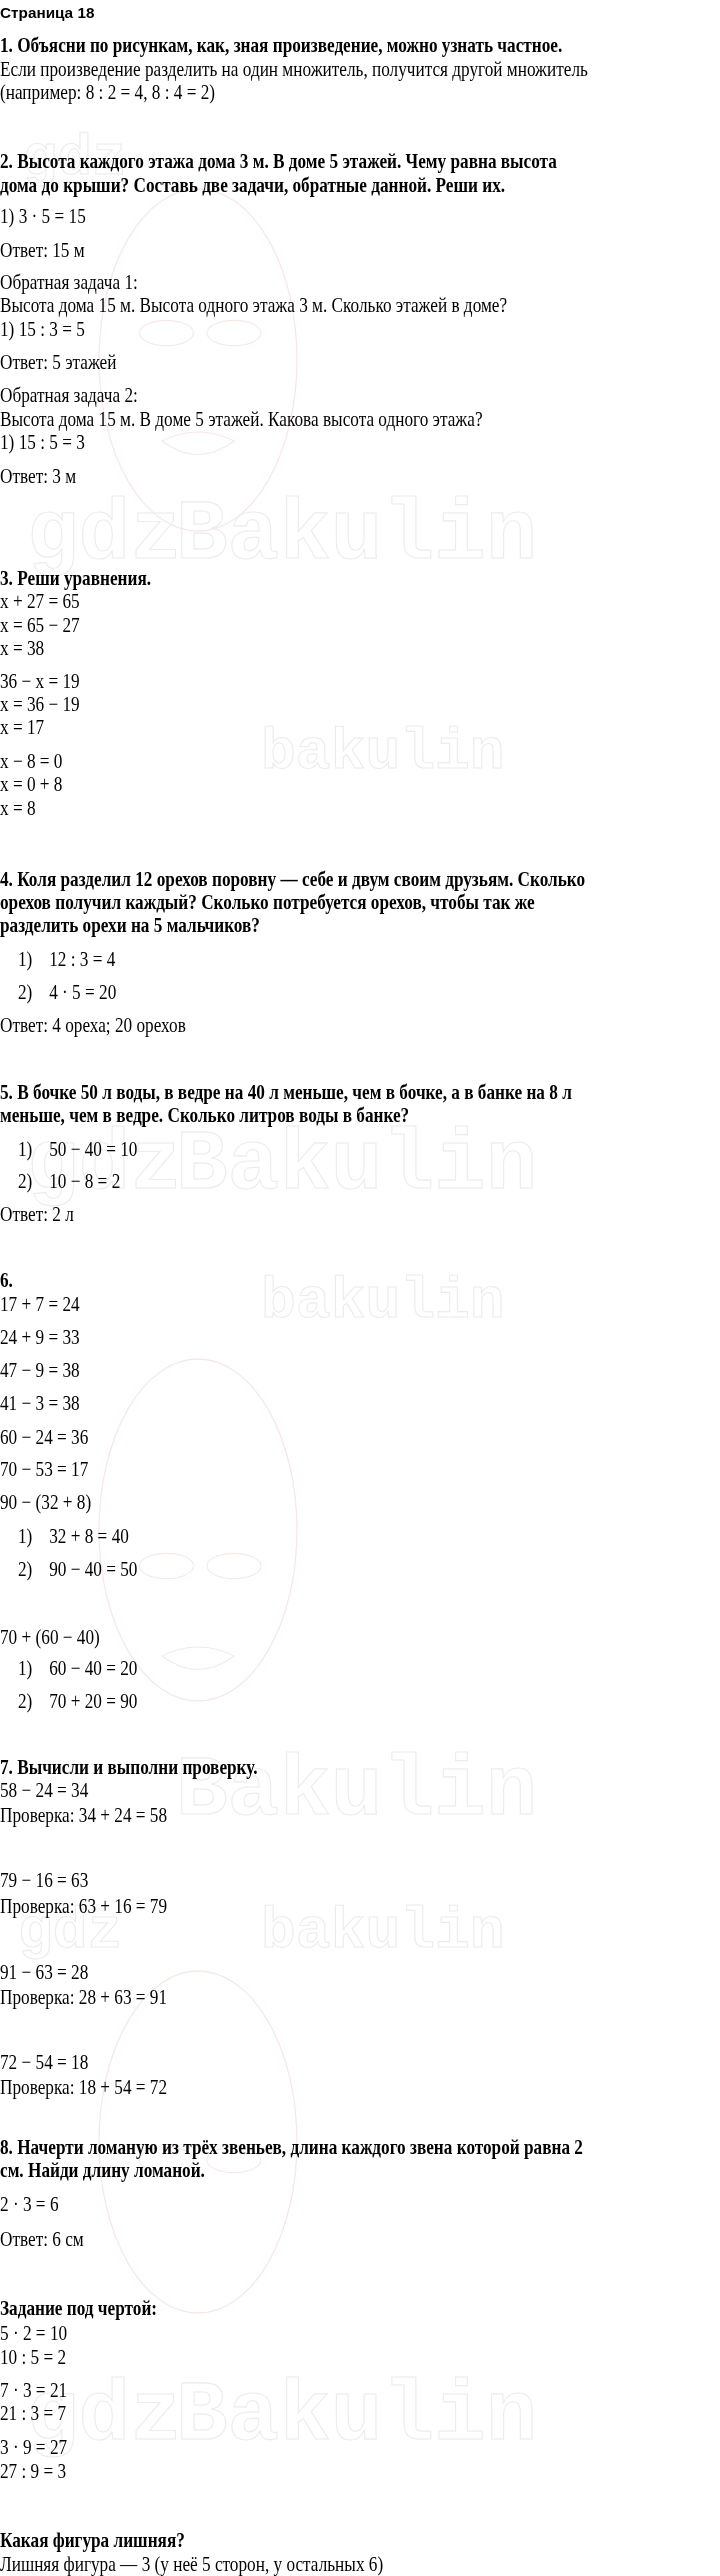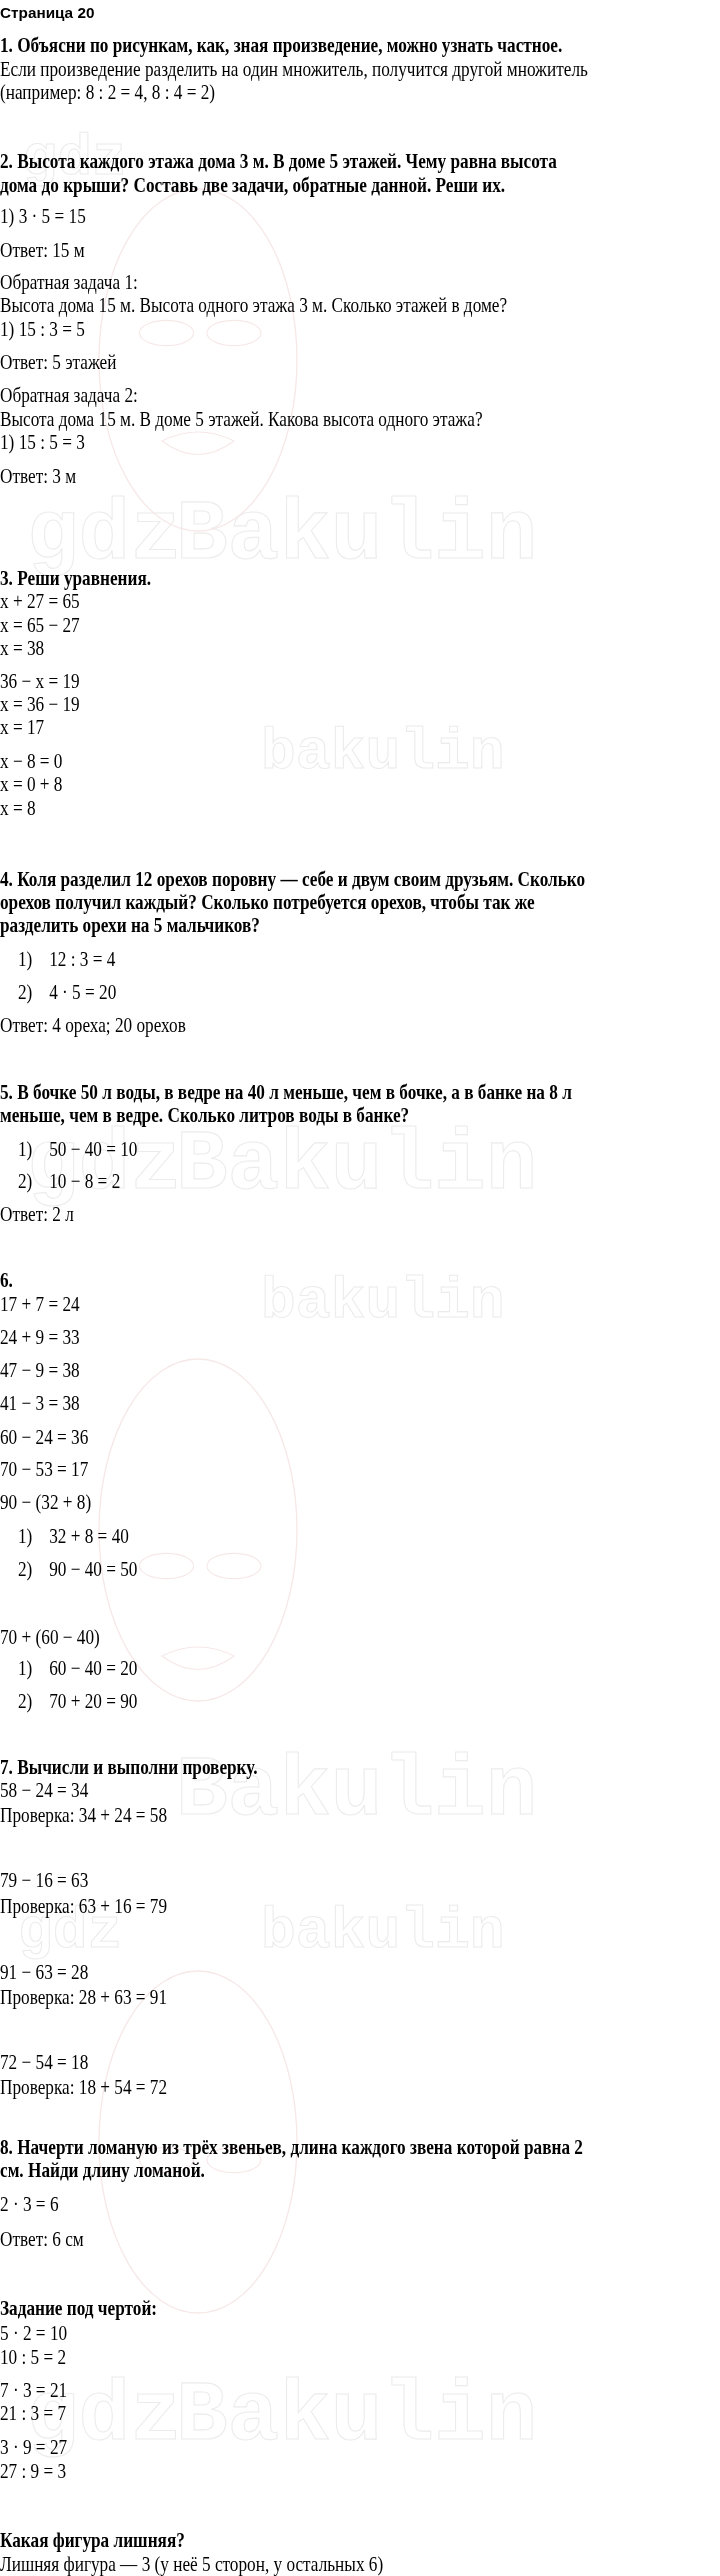--- a/index.html
+++ b/index.html
@@ -46,21 +46,21 @@
     <ellipse cx="160" cy="240" rx="30" ry="14" fill="none" stroke="#f7e8e8" stroke-width="1.2"></ellipse>
     <path d="M80 340 Q120 320 160 340 Q120 370 80 340 Z" fill="none" stroke="#f7e8e8" stroke-width="1.2"></path>
   </svg>
   <svg class="face" style="left:90px;top:1962px;" width="216" height="360" viewBox="0 0 240 400">
     <ellipse cx="120" cy="200" rx="110" ry="190" fill="none" stroke="#f7e8e8" stroke-width="1.5"></ellipse>
     <ellipse cx="85" cy="220" rx="30" ry="14" fill="none" stroke="#f7e8e8" stroke-width="1.2"></ellipse>
     <ellipse cx="160" cy="220" rx="30" ry="14" fill="none" stroke="#f7e8e8" stroke-width="1.2"></ellipse>
   </svg>
 </div>
 
-<div class="title">Страница 20</div>
+<div class="title">Страница 18</div>
 
 <section>
   <div class="line b" style="top:34px;">1. Объясни по рисункам, как, зная произведение, можно узнать частное.</div>
   <div class="line" style="top:58px;">Если произведение разделить на один множитель, получится другой множитель</div>
   <div class="line" style="top:81px;">(например: 8 : 2 = 4, 8 : 4 = 2)</div>
 </section>
 
 <section>
   <div class="line b" style="top:150px;">2. Высота каждого этажа дома 3 м. В доме 5 этажей. Чему равна высота</div>
   <div class="line b" style="top:174px;">дома до крыши? Составь две задачи, обратные данной. Реши их.</div>

